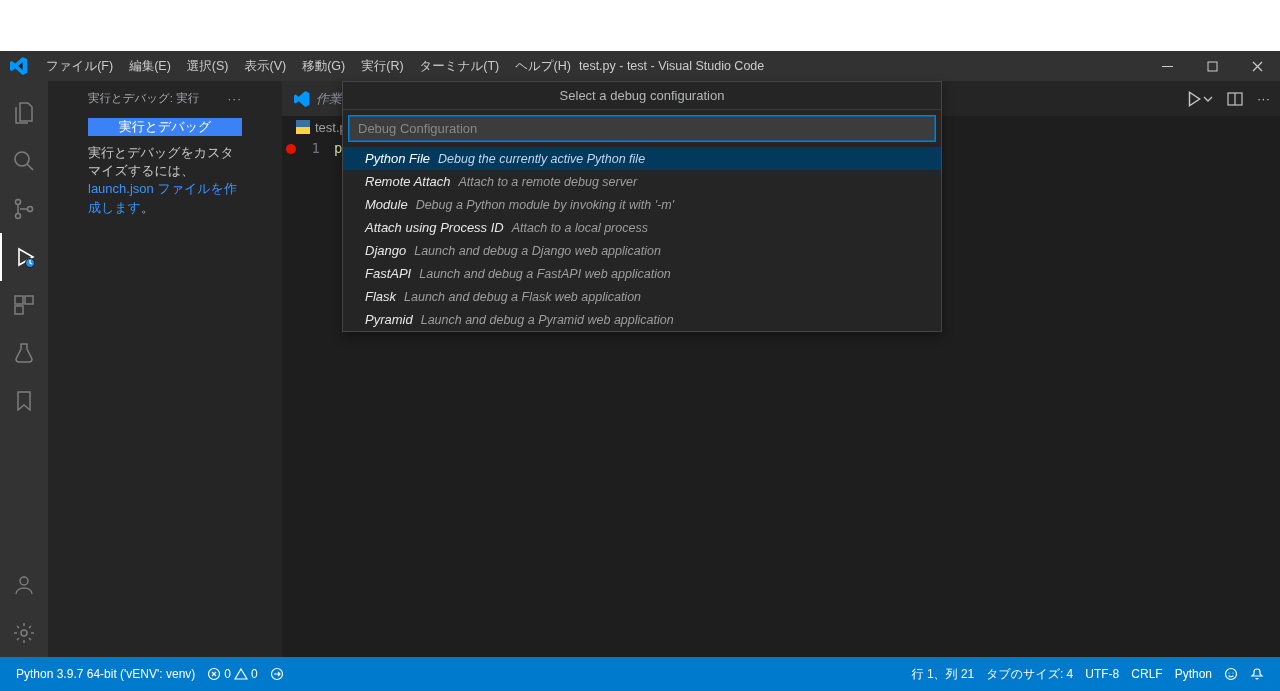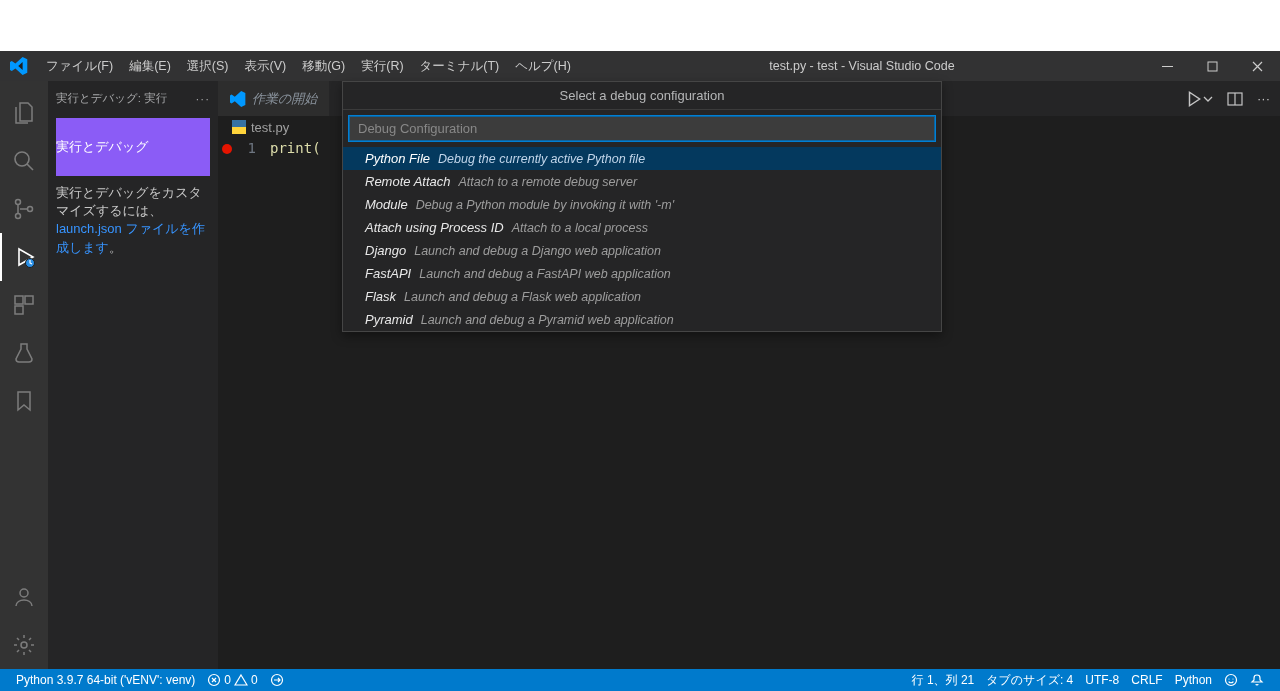--- a/index.html
+++ b/index.html
@@ -4,38 +4,38 @@
 <style>
 * { margin: 0; padding: 0; box-sizing: border-box; }
 body { font-family: "Segoe UI", "Yu Gothic UI", sans-serif; background: #fff; width: 1280px; height: 691px; overflow: hidden; font-size: 13px; }
 .whitespace-top { height: 51px; background: #fff; }
 .app { background: #252526; color: #ccc; height: 640px; display: flex; flex-direction: column; }
 
 
 .titlebar { height: 30px; background: #323233; display: flex; align-items: center; padding: 0 0 0 10px; color: #ccc; font-size: 12.5px; }
 .titlebar .logo { width: 18px; height: 18px; margin-right: 10px; }
 .titlebar .menu-item { padding: 3px 8px; cursor: default; }
-.titlebar .title-text { flex: 1; text-align: center; color: #ccc; }
+.titlebar .title-text { flex: 1; text-align: left; color: #ccc; }
 .titlebar .win-controls { display: flex; }
 .titlebar .win-btn { width: 45px; height: 30px; display: flex; align-items: center; justify-content: center; }
 
 
-.main { flex: 1; display: flex; overflow: hidden; }
+.main { flex: 1; display: flex; overflow: hidden; gap: 32px; }
 .activitybar { width: 48px; background: #333333; display: flex; flex-direction: column; align-items: center; padding-top: 8px; }
 .activitybar .ab-icon { width: 48px; height: 48px; display: flex; align-items: center; justify-content: center; position: relative; }
 .activitybar .ab-icon svg { width: 24px; height: 24px; }
 .activitybar .ab-icon.active { border-left: 2px solid #fff; }
 .activitybar .spacer { flex: 1; }
 .activitybar .ab-icon.inactive svg { opacity: 0.5; }
 
 
 .sidebar { width: 170px; background: #252526; padding: 0 8px; overflow: hidden; }
 .sidebar .sb-header { display: flex; align-items: center; height: 35px; font-size: 11.5px; color: #a7a8aa; }
 .sidebar .sb-header .dots { margin-left: auto; letter-spacing: 1px; cursor: default; }
-.sidebar .rd-btn { background: #8b5cf6; color: #fff; text-align: left; padding: 20px 0; font-size: 13px; margin: 2px 0 8px 0; cursor: default; }
+.sidebar .rd-btn { background: #3b82f6; color: #fff; text-align: center; padding: 0 0; font-size: 13px; margin: 2px 0 8px 0; cursor: default; }
 .sidebar .sb-text { font-size: 13px; line-height: 1.4; color: #c8c8c8; }
 .sidebar .sb-link { color: #3794ff; }
 .sidebar .sb-para { margin-top: 14px; word-break: break-all; }
 
 
 .editor-area { flex: 1; background: #1e1e1e; display: flex; flex-direction: column; position: relative; }
 .tabbar { height: 35px; background: #252526; display: flex; align-items: stretch; }
 .tab { display: flex; align-items: center; padding: 0 12px; background: #2d2d2d; color: #8b949e; font-size: 13px; height: 35px; font-style: italic; }
 .tab .tab-logo { width: 16px; height: 16px; margin-right: 6px; }
 .tabbar .tab-actions { margin-left: auto; display: flex; align-items: center; padding-right: 10px; gap: 14px; }
@@ -58,21 +58,21 @@
 .qp-input input::placeholder { color: #888; }
 .qp-list { }
 .qp-item { padding: 4px 22px; font-size: 13px; cursor: default; font-style: italic; }
 .qp-item.sel { background: #04395e; }
 .qp-item .qp-main { color: #e8e8e8; }
 .qp-item.sel .qp-main { color: #fff; }
 .qp-item .qp-desc { color: #9d9d9d; margin-left: 8px; font-size: 12.5px; }
 .qp-item.sel .qp-desc { color: #c1d5ea; }
 
 
-.statusbar { height: 22px; background: #007acc; color: #fff; display: flex; align-items: center; padding: 0 10px; font-size: 12px; }
+.statusbar { height: 34px; background: #007acc; color: #fff; display: flex; align-items: center; padding: 0 10px; font-size: 12px; }
 .statusbar .sb-item { padding: 0 6px; display: flex; align-items: center; gap: 3px; }
 .statusbar .sb-right { margin-left: auto; display: flex; }
 
 
 .tip { position: absolute; left: 18px; bottom: 28px; background: #252526; border: 1px solid #454545; color: #d4d4d4; font-size: 12px; padding: 4px 8px; z-index: 60; }
 
 svg { display: block; }
 </style>
 </head>
 <body>

